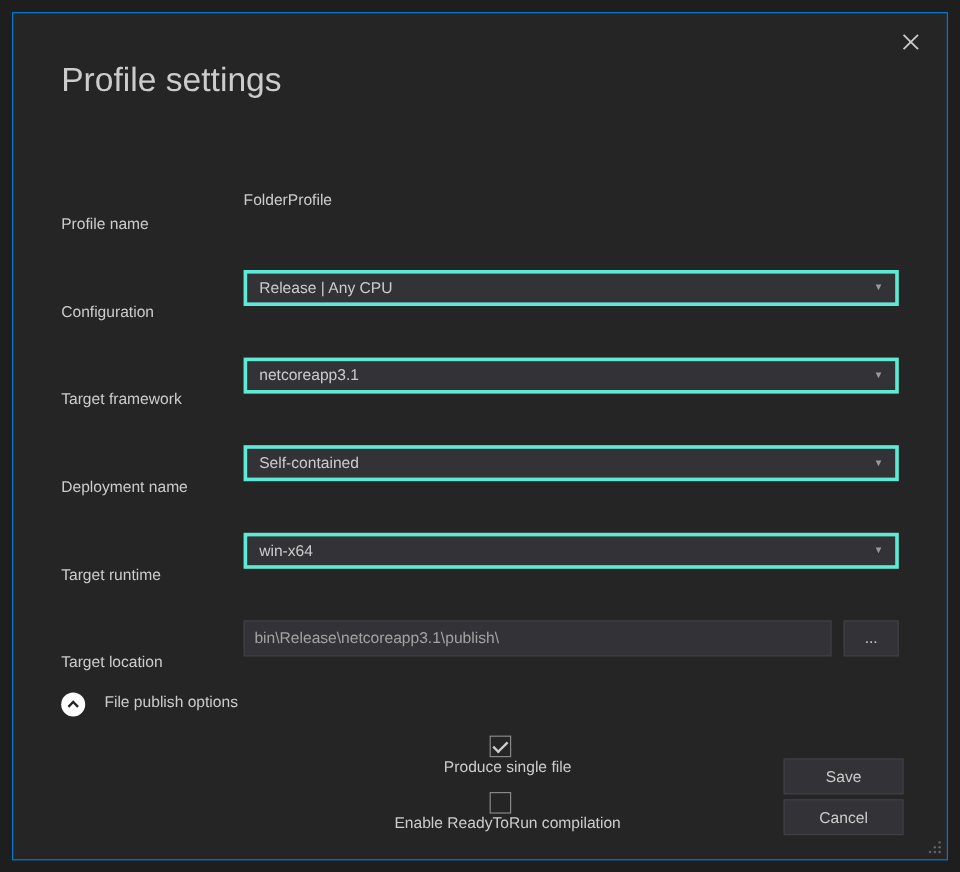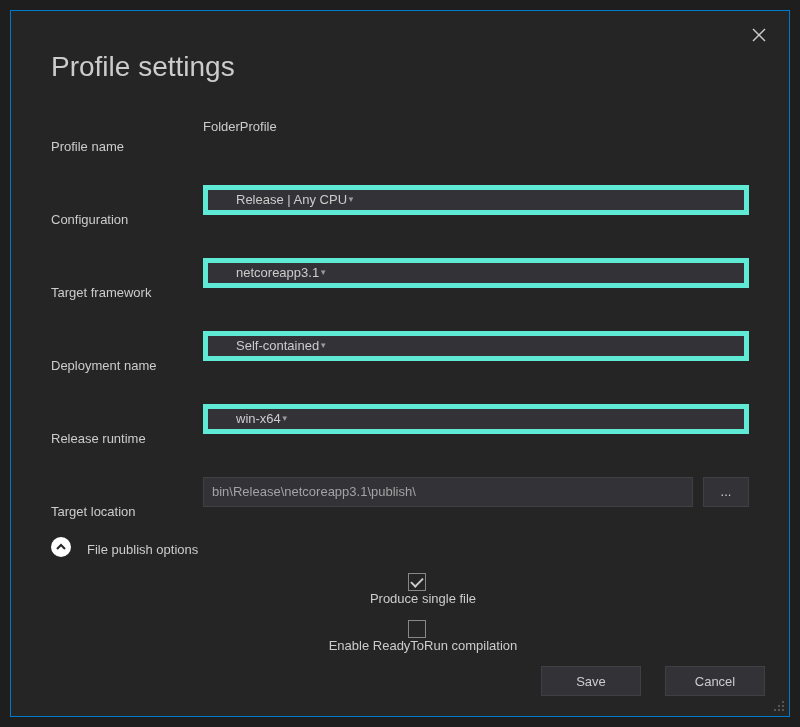--- a/index.html
+++ b/index.html
@@ -41,47 +41,48 @@
       width: 14px;
       height: 14px;
     }
     .content {
       padding: 40px 40px 20px 40px;
     }
     .title {
       font-size: 28px;
       font-weight: 300;
       color: #cccccc;
-      margin-bottom: 16px;
+      margin-bottom: 56px;
     }
     .form-row {
       display: flex;
       align-items: center;
       margin-bottom: 18px;
       min-height: 32px;
     }
     .form-label {
       width: 152px;
       flex-shrink: 0;
       color: #cccccc;
       margin-top: 40px;
     }
     .form-value-static {
       color: #cccccc;
     }
     .form-select {
       flex: 1;
       background: #333337;
-      border: 5px solid #5eead4;
-      color: #cccccc;
-      height: 30px;
-      padding: 0 28px;
+      border: 3px solid #5eead4;
+      color: #cccccc;
+      height: 30px;
+      padding: 0 10px;
       position: relative;
       display: flex;
       align-items: center;
+      justify-content: space-between;
       cursor: pointer;
     }
     .form-select .caret {
       width: 8px;
       height: 8px;
       display: flex;
       align-items: center;
       justify-content: center;
       color: #999999;
       font-size: 8px;
@@ -105,21 +106,21 @@
       color: #cccccc;
       margin-left: 10px;
       display: flex;
       align-items: center;
       justify-content: center;
       cursor: pointer;
       font-size: 13px;
     }
     .expander {
       display: flex;
-      align-items: flex-end;
+      align-items: flex-start;
       margin-bottom: 16px;
       cursor: pointer;
     }
     .expander-icon {
       width: 20px;
       height: 20px;
       border-radius: 50%;
       background: #ffffff;
       display: flex;
       align-items: center;
@@ -161,23 +162,24 @@
       border-left: 2px solid #cccccc;
       border-bottom: 2px solid #cccccc;
       transform: rotate(-45deg) translate(1px, -1px);
     }
     .checkbox-label {
       color: #cccccc;
     }
     .footer {
       position: absolute;
       bottom: 20px;
-      right: 24px;
-      display: flex;
-      gap: 24px;
+      right: 36px;
+      display: flex;
+      gap: 4px;
+      flex-direction: column;
     }
     .btn {
       min-width: 100px;
       height: 30px;
       background: #333337;
       border: 1px solid #3f3f46;
       color: #cccccc;
       display: flex;
       align-items: center;
       justify-content: center;
@@ -232,21 +234,21 @@
 
     <div class="form-row">
       <div class="form-label">Deployment name</div>
       <div class="form-select">
         <span>Self-contained</span>
         <span class="caret">▼</span>
       </div>
     </div>
 
     <div class="form-row">
-      <div class="form-label">Release runtime</div>
+      <div class="form-label">Target runtime</div>
       <div class="form-select">
         <span>win-x64</span>
         <span class="caret">▼</span>
       </div>
     </div>
 
     <div class="form-row">
       <div class="form-label">Target location</div>
       <input class="form-input" value="bin\Release\netcoreapp3.1\publish\" style="">
       <div class="browse-btn">...</div>

